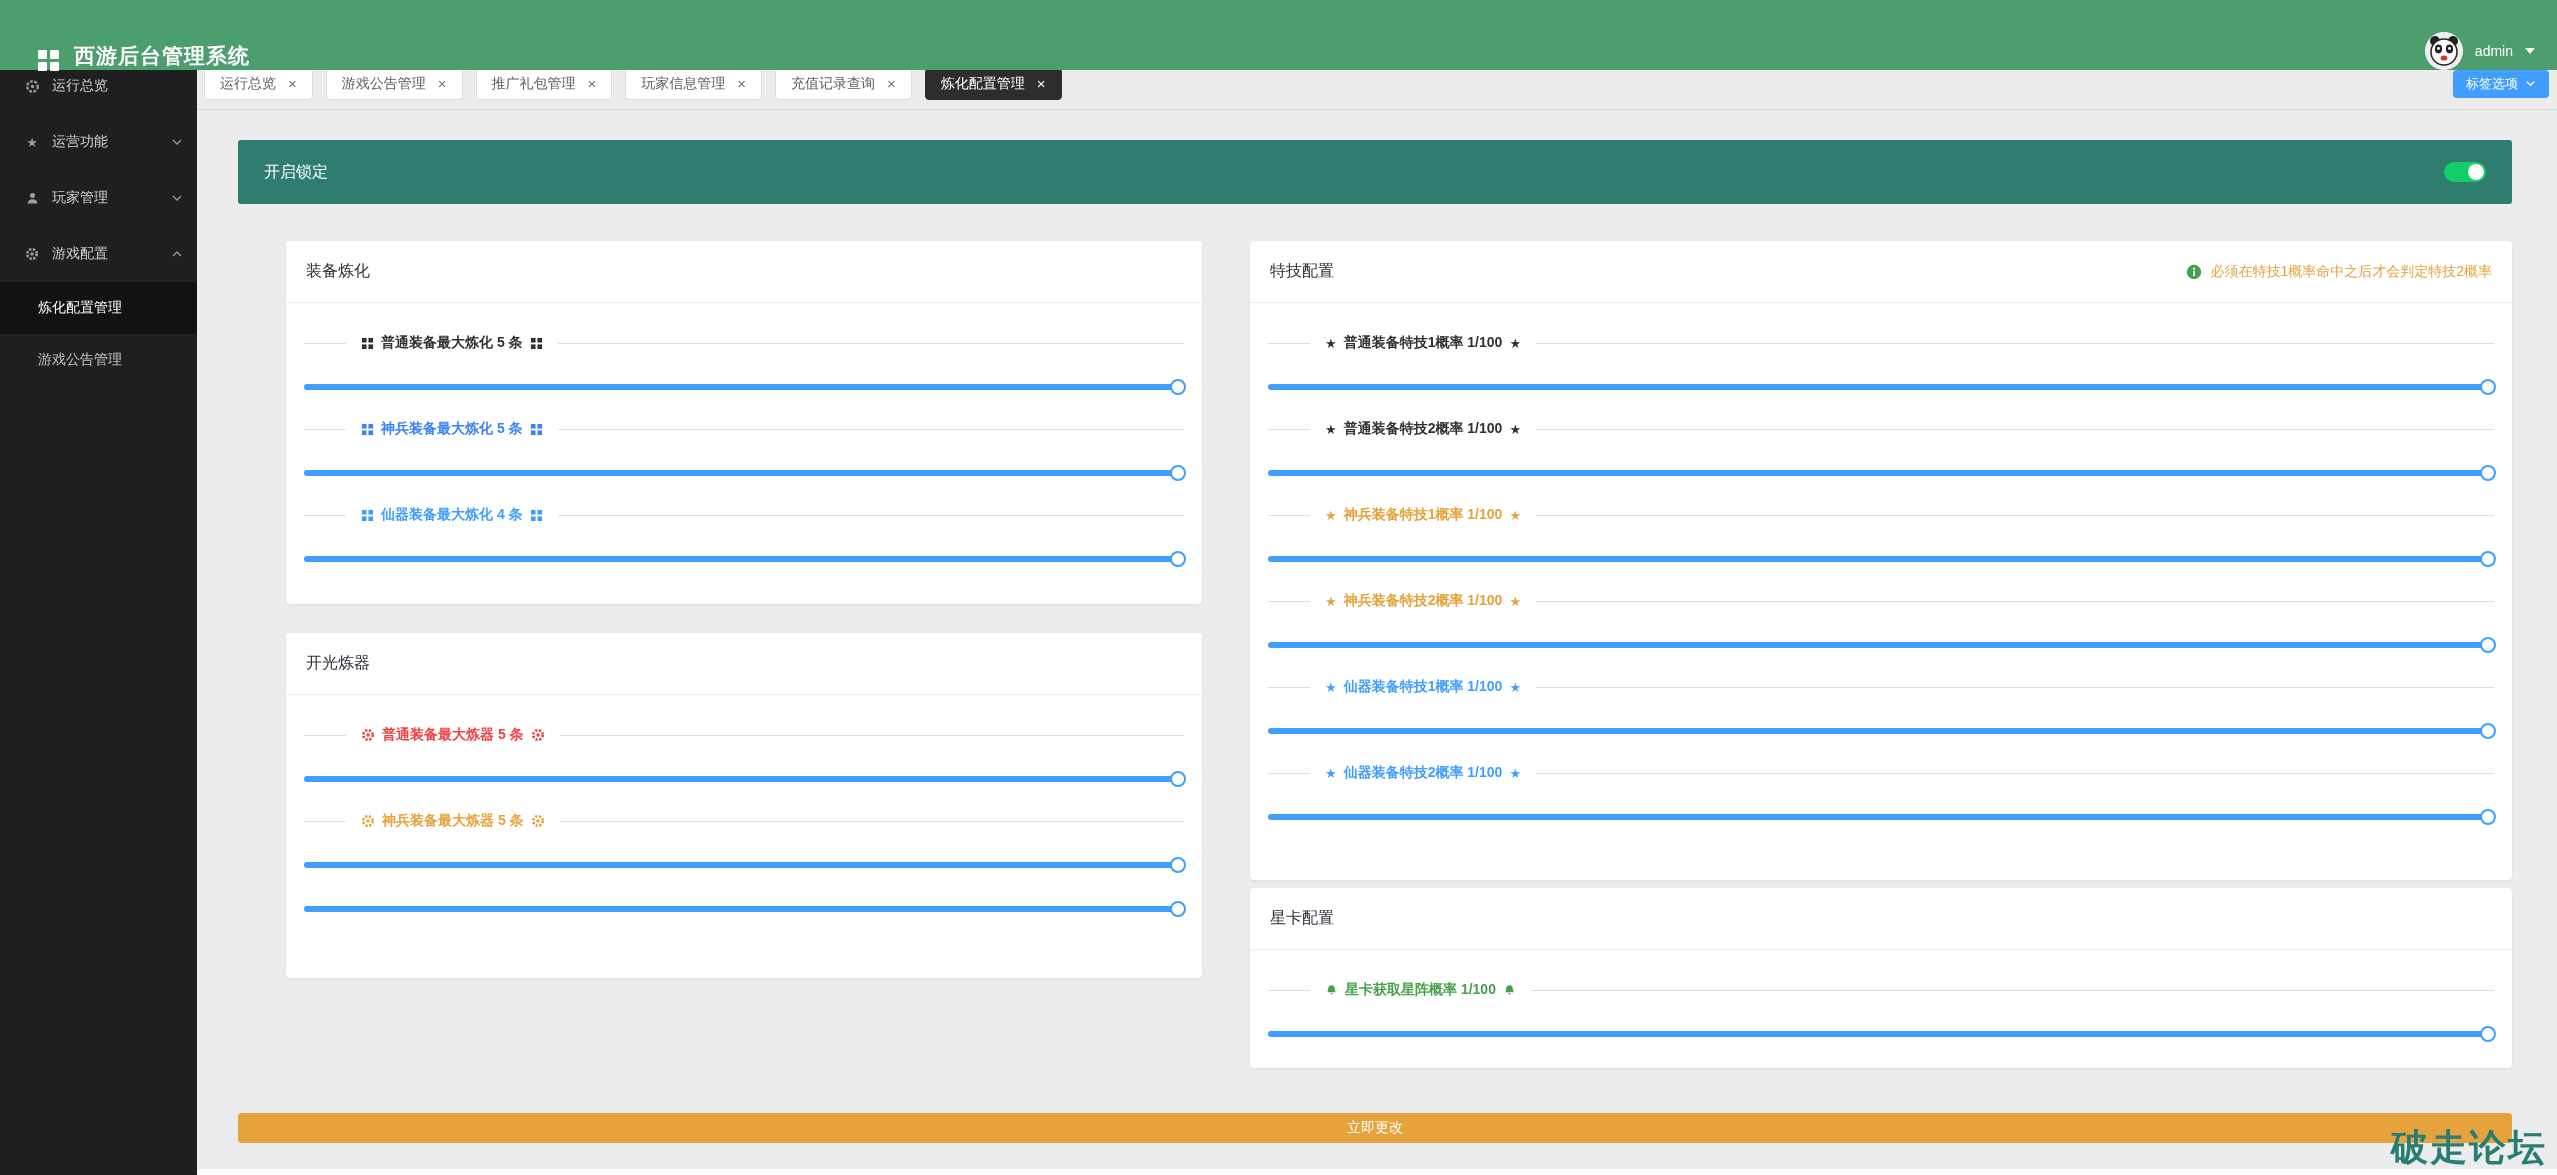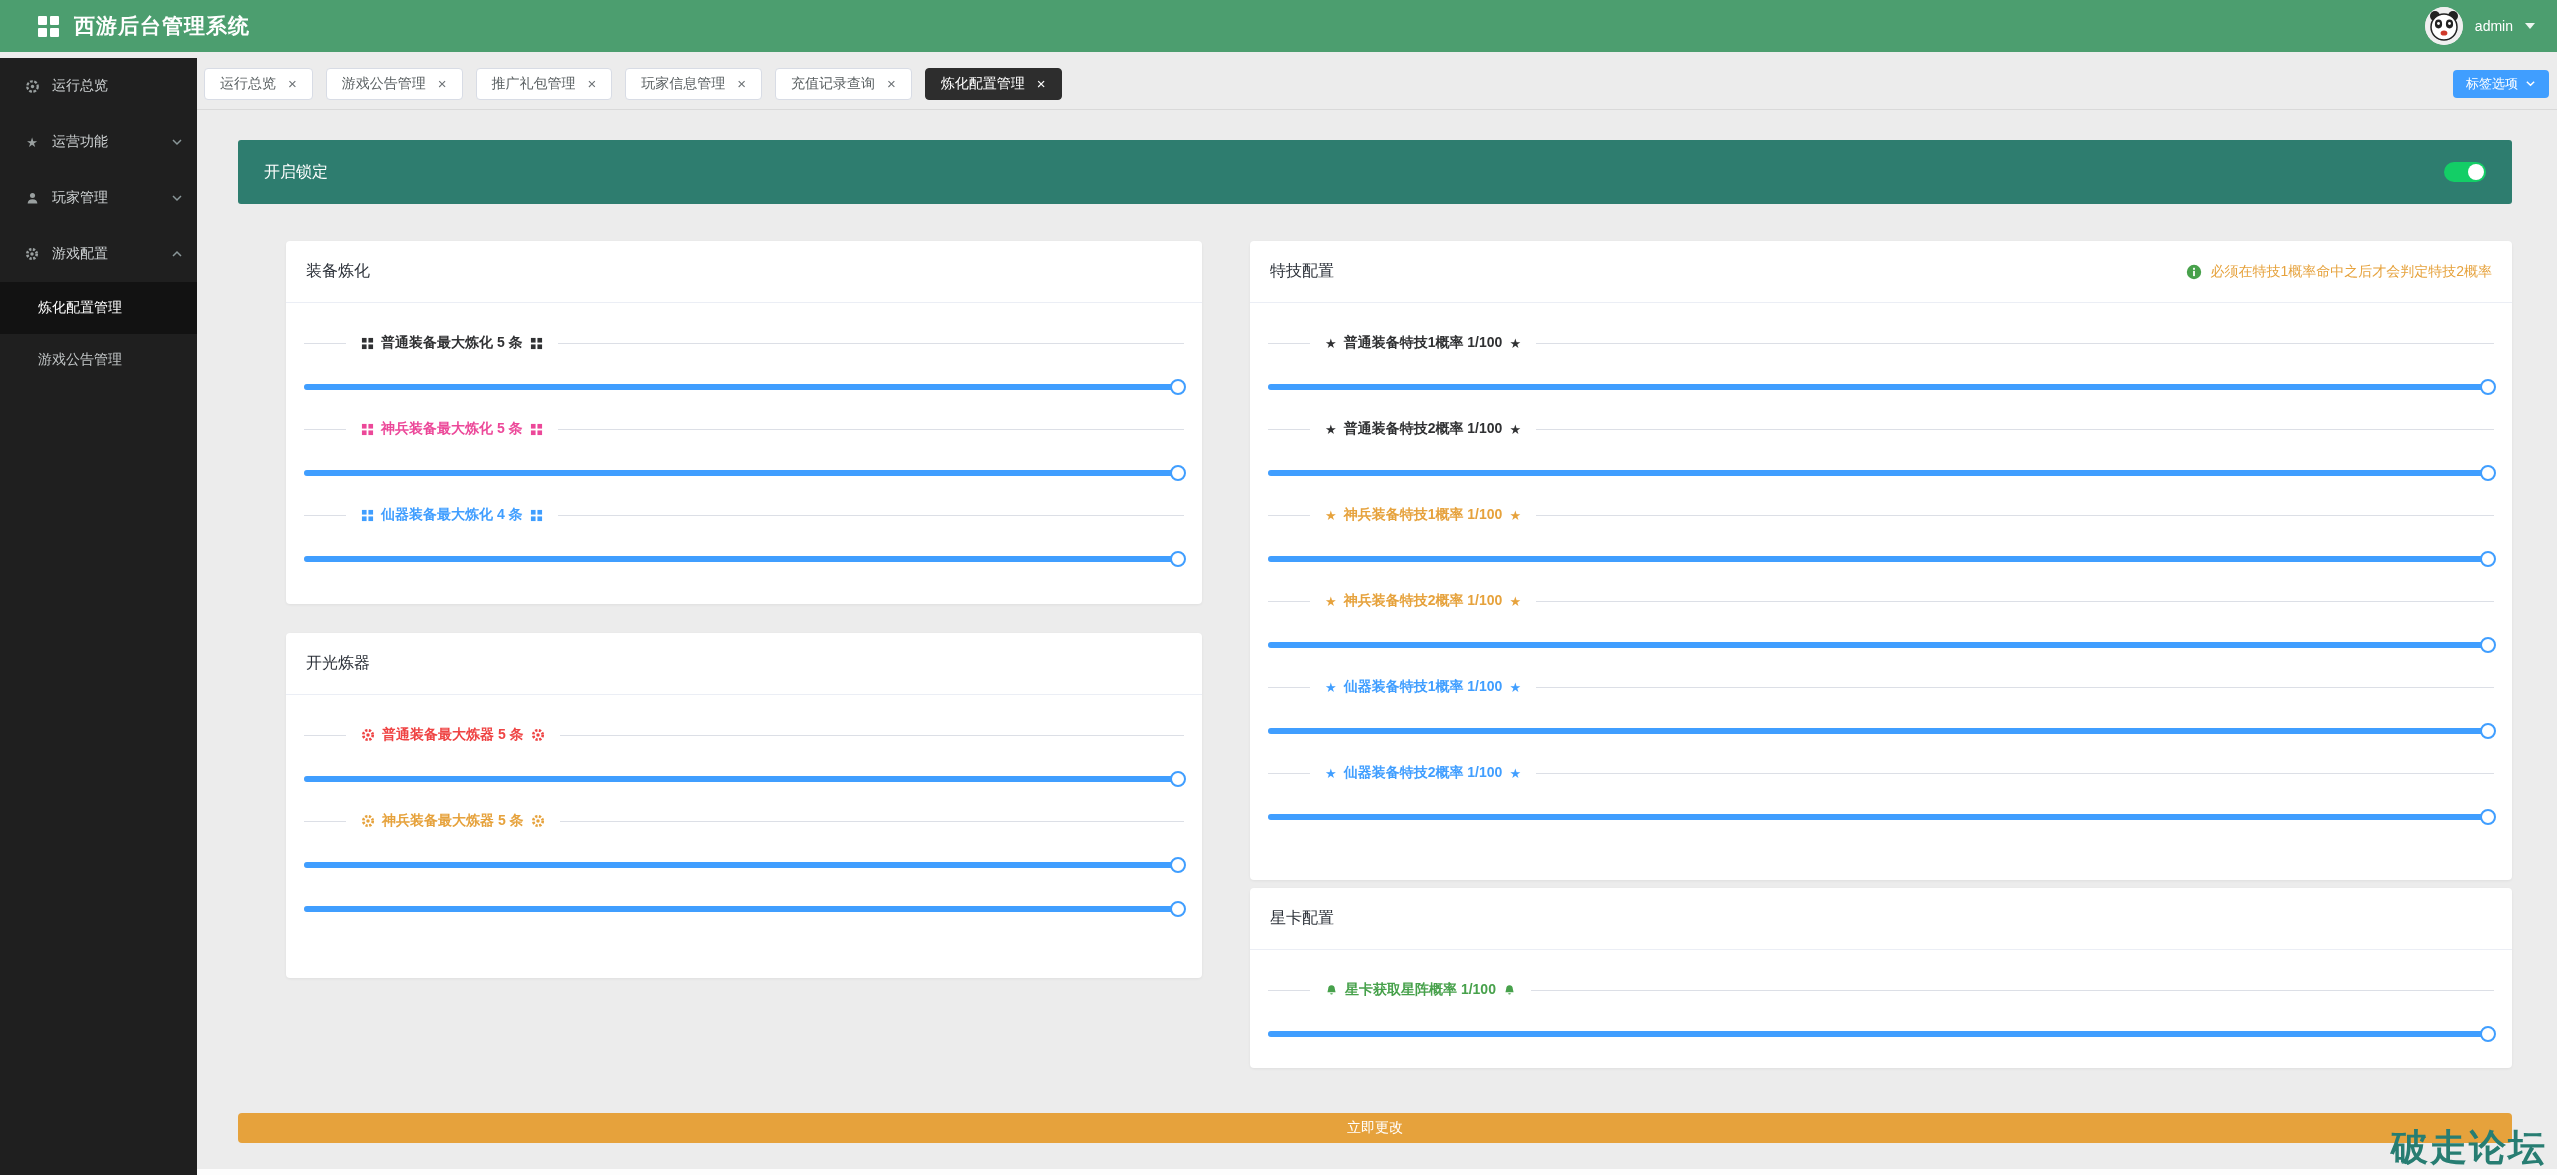--- a/index.html
+++ b/index.html
@@ -1,21 +1,21 @@
 <!DOCTYPE html>
 <html><head>
 <meta charset="utf-8">
 <style>
   * { margin:0; padding:0; box-sizing:border-box; }
   html,body { width:2557px; height:1175px; overflow:hidden;
     font-family:"Liberation Sans","DejaVu Sans",sans-serif; background:#ececec; }
 
   
-  .app-header { position:absolute; left:0; top:0; width:2557px; height:52px;
-    background:#4c9e6f; display:flex; align-items:center; padding:0 22px 0 38px; z-index:30; }
+  .app-header { position:absolute; left:0; top:0; width:2557px; height:70px;
+    background:#4c9e6f; display:flex; align-items:flex-end; padding:0 22px 0 38px; z-index:30; }
   .logo-grid { width:20px; height:20px; display:grid; grid-template-columns:9px 9px;
     grid-template-rows:9px 9px; gap:3px; margin-right:16px; }
   .logo-grid i { background:#fff; border-radius:1px; }
   .app-title { color:#fff; font-size:21px; font-weight:bold; letter-spacing:1px; }
   .header-spacer { flex:1; }
   .user-menu { display:flex; align-items:center; gap:12px; cursor:pointer; }
   .avatar { width:38px; height:38px; border-radius:50%; background:#e9e9e9; overflow:hidden;
     display:flex; align-items:center; justify-content:center; }
   .user-name { color:#fff; font-size:14px; }
   .caret-down { width:0; height:0; border-left:5px solid transparent; border-right:5px solid transparent;
@@ -266,21 +266,21 @@
                   </span>
                 </span>
               </div>
               <div class="slider">
                 <span class="rail"></span>
                 <span class="fill" style="width: 100%;"></span>
                 <span class="handle" style="left: calc(100% - 14px);"></span>
               </div>
               <div class="row-divider">
                 <span class="line"></span>
-                <span class="row-label" style="color: #ec4899;">
+                <span class="row-label" style="color: #3b82f6;">
                   <span class="r-icon">
                     <svg width="13" height="13" viewBox="0 0 14 14">
                       <rect x="1" y="1" width="5" height="5" fill="currentColor"></rect>
                       <rect x="8" y="1" width="5" height="5" fill="currentColor"></rect>
                       <rect x="1" y="8" width="5" height="5" fill="currentColor"></rect>
                       <rect x="8" y="8" width="5" height="5" fill="currentColor"></rect>
                     </svg>
                   </span>
                   <span>神兵装备最大炼化 5 条</span>
                   <span class="r-icon">

